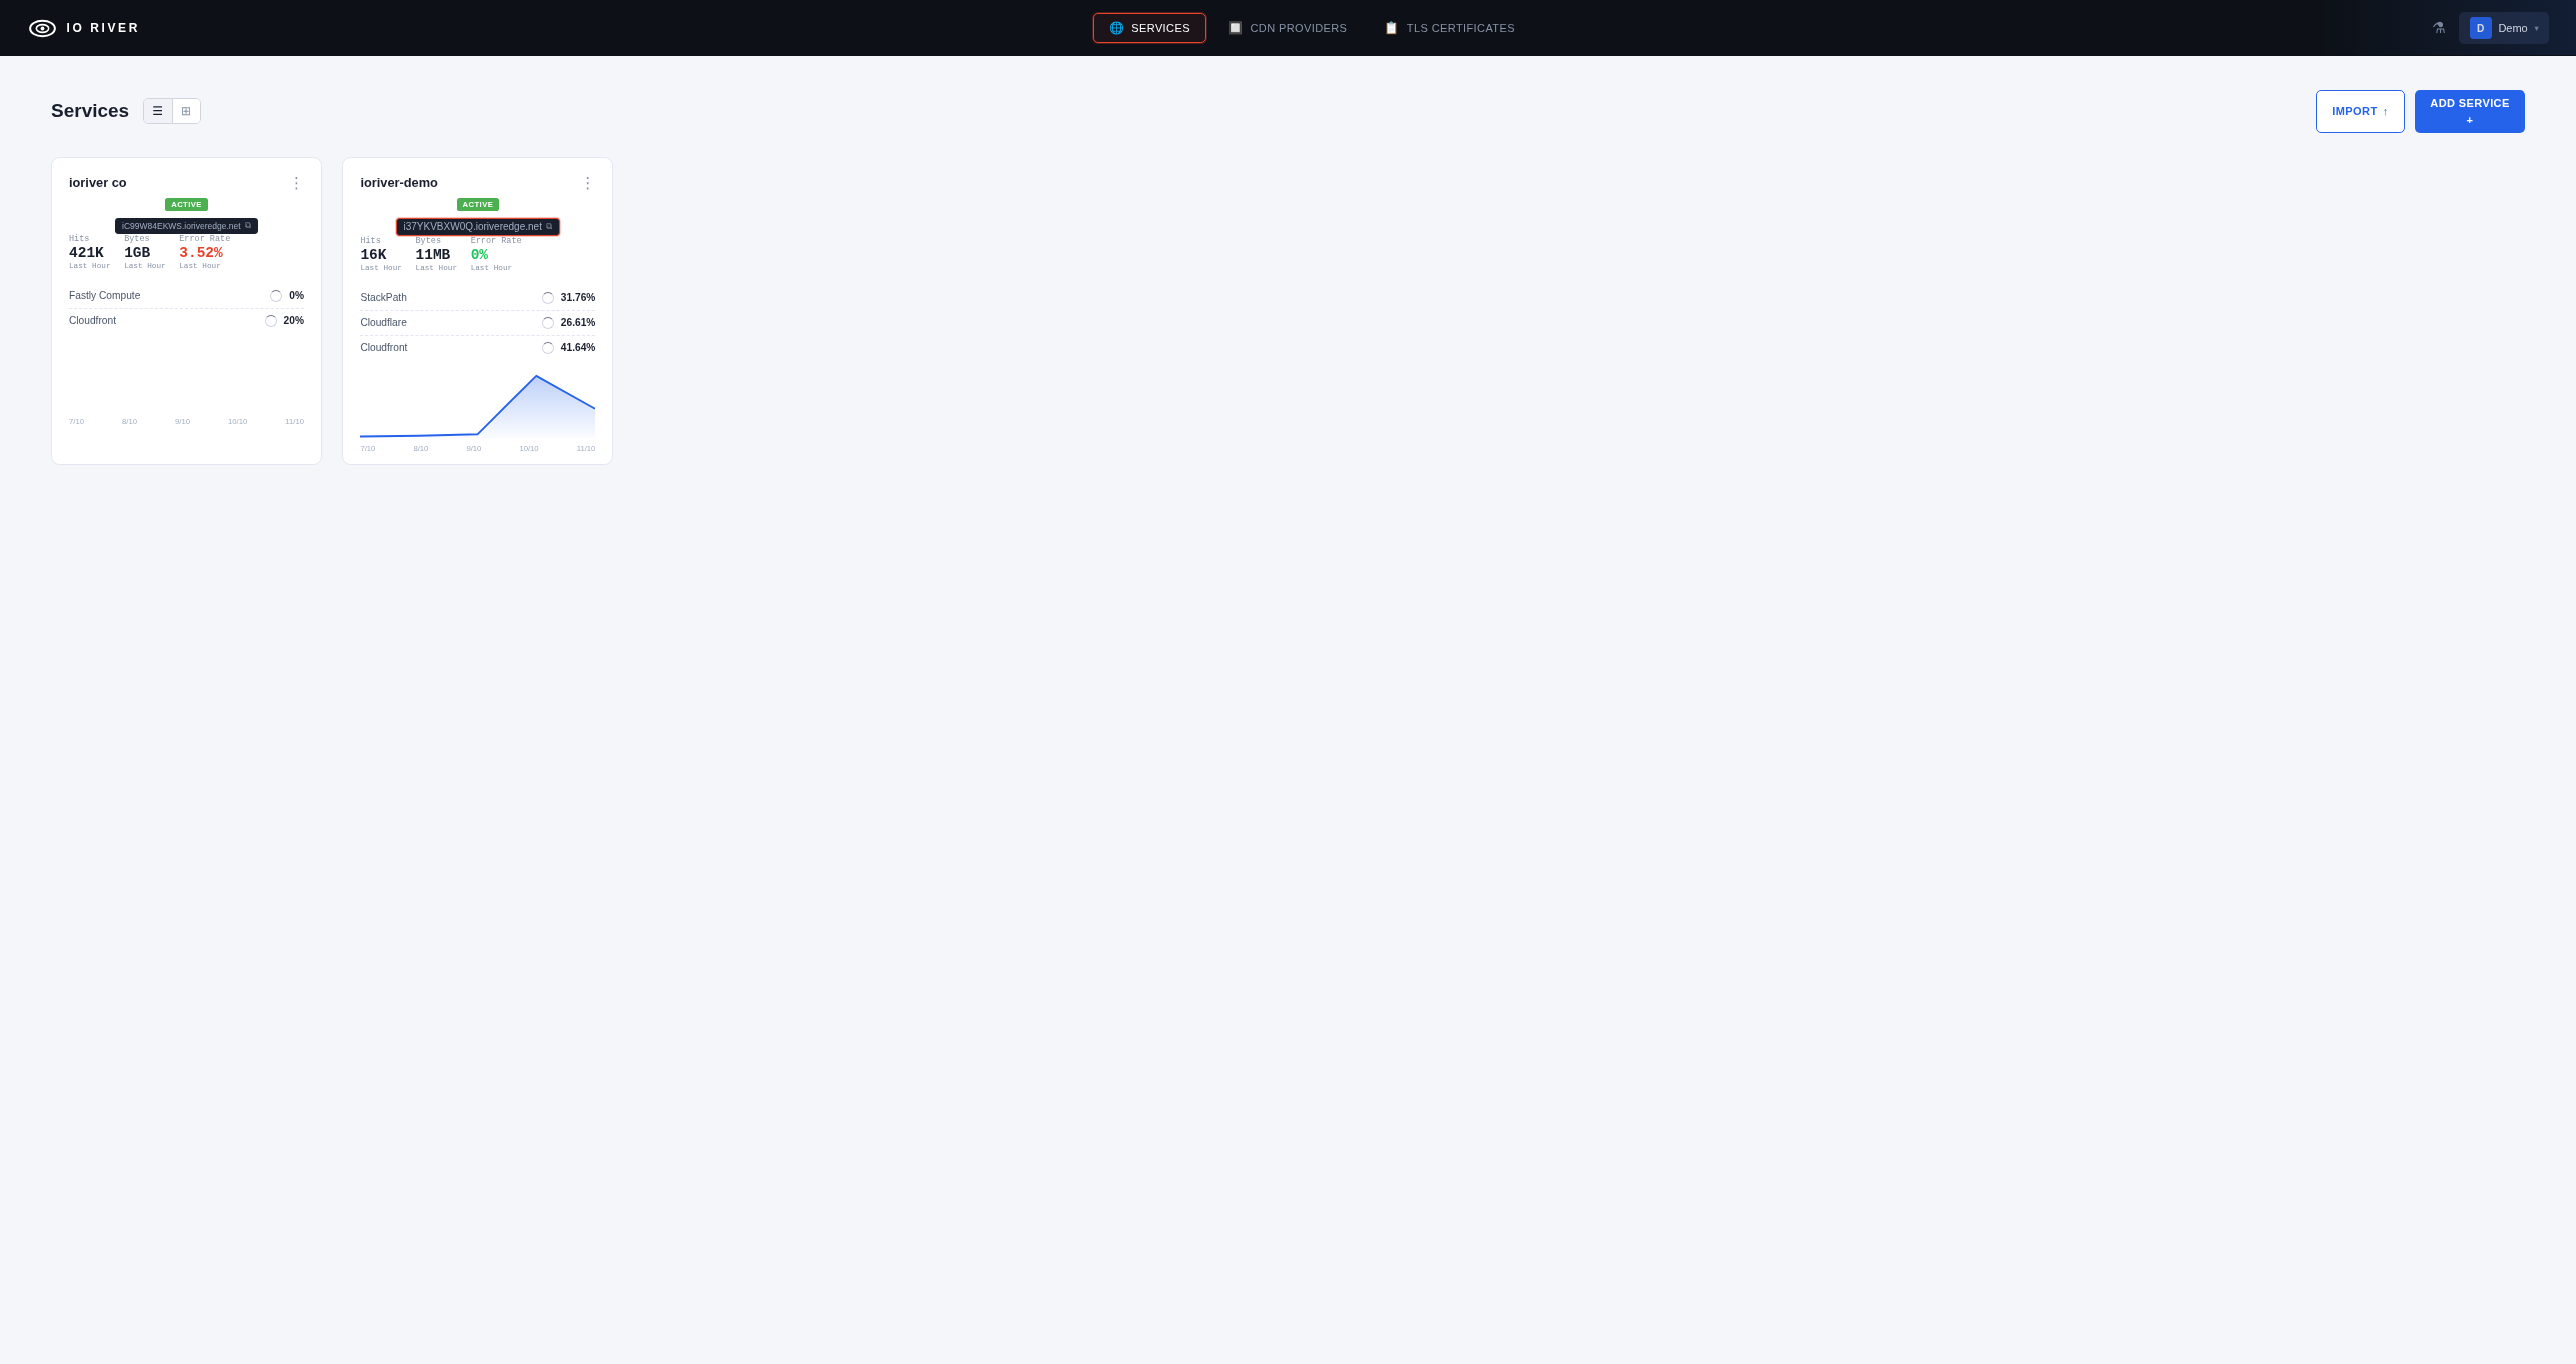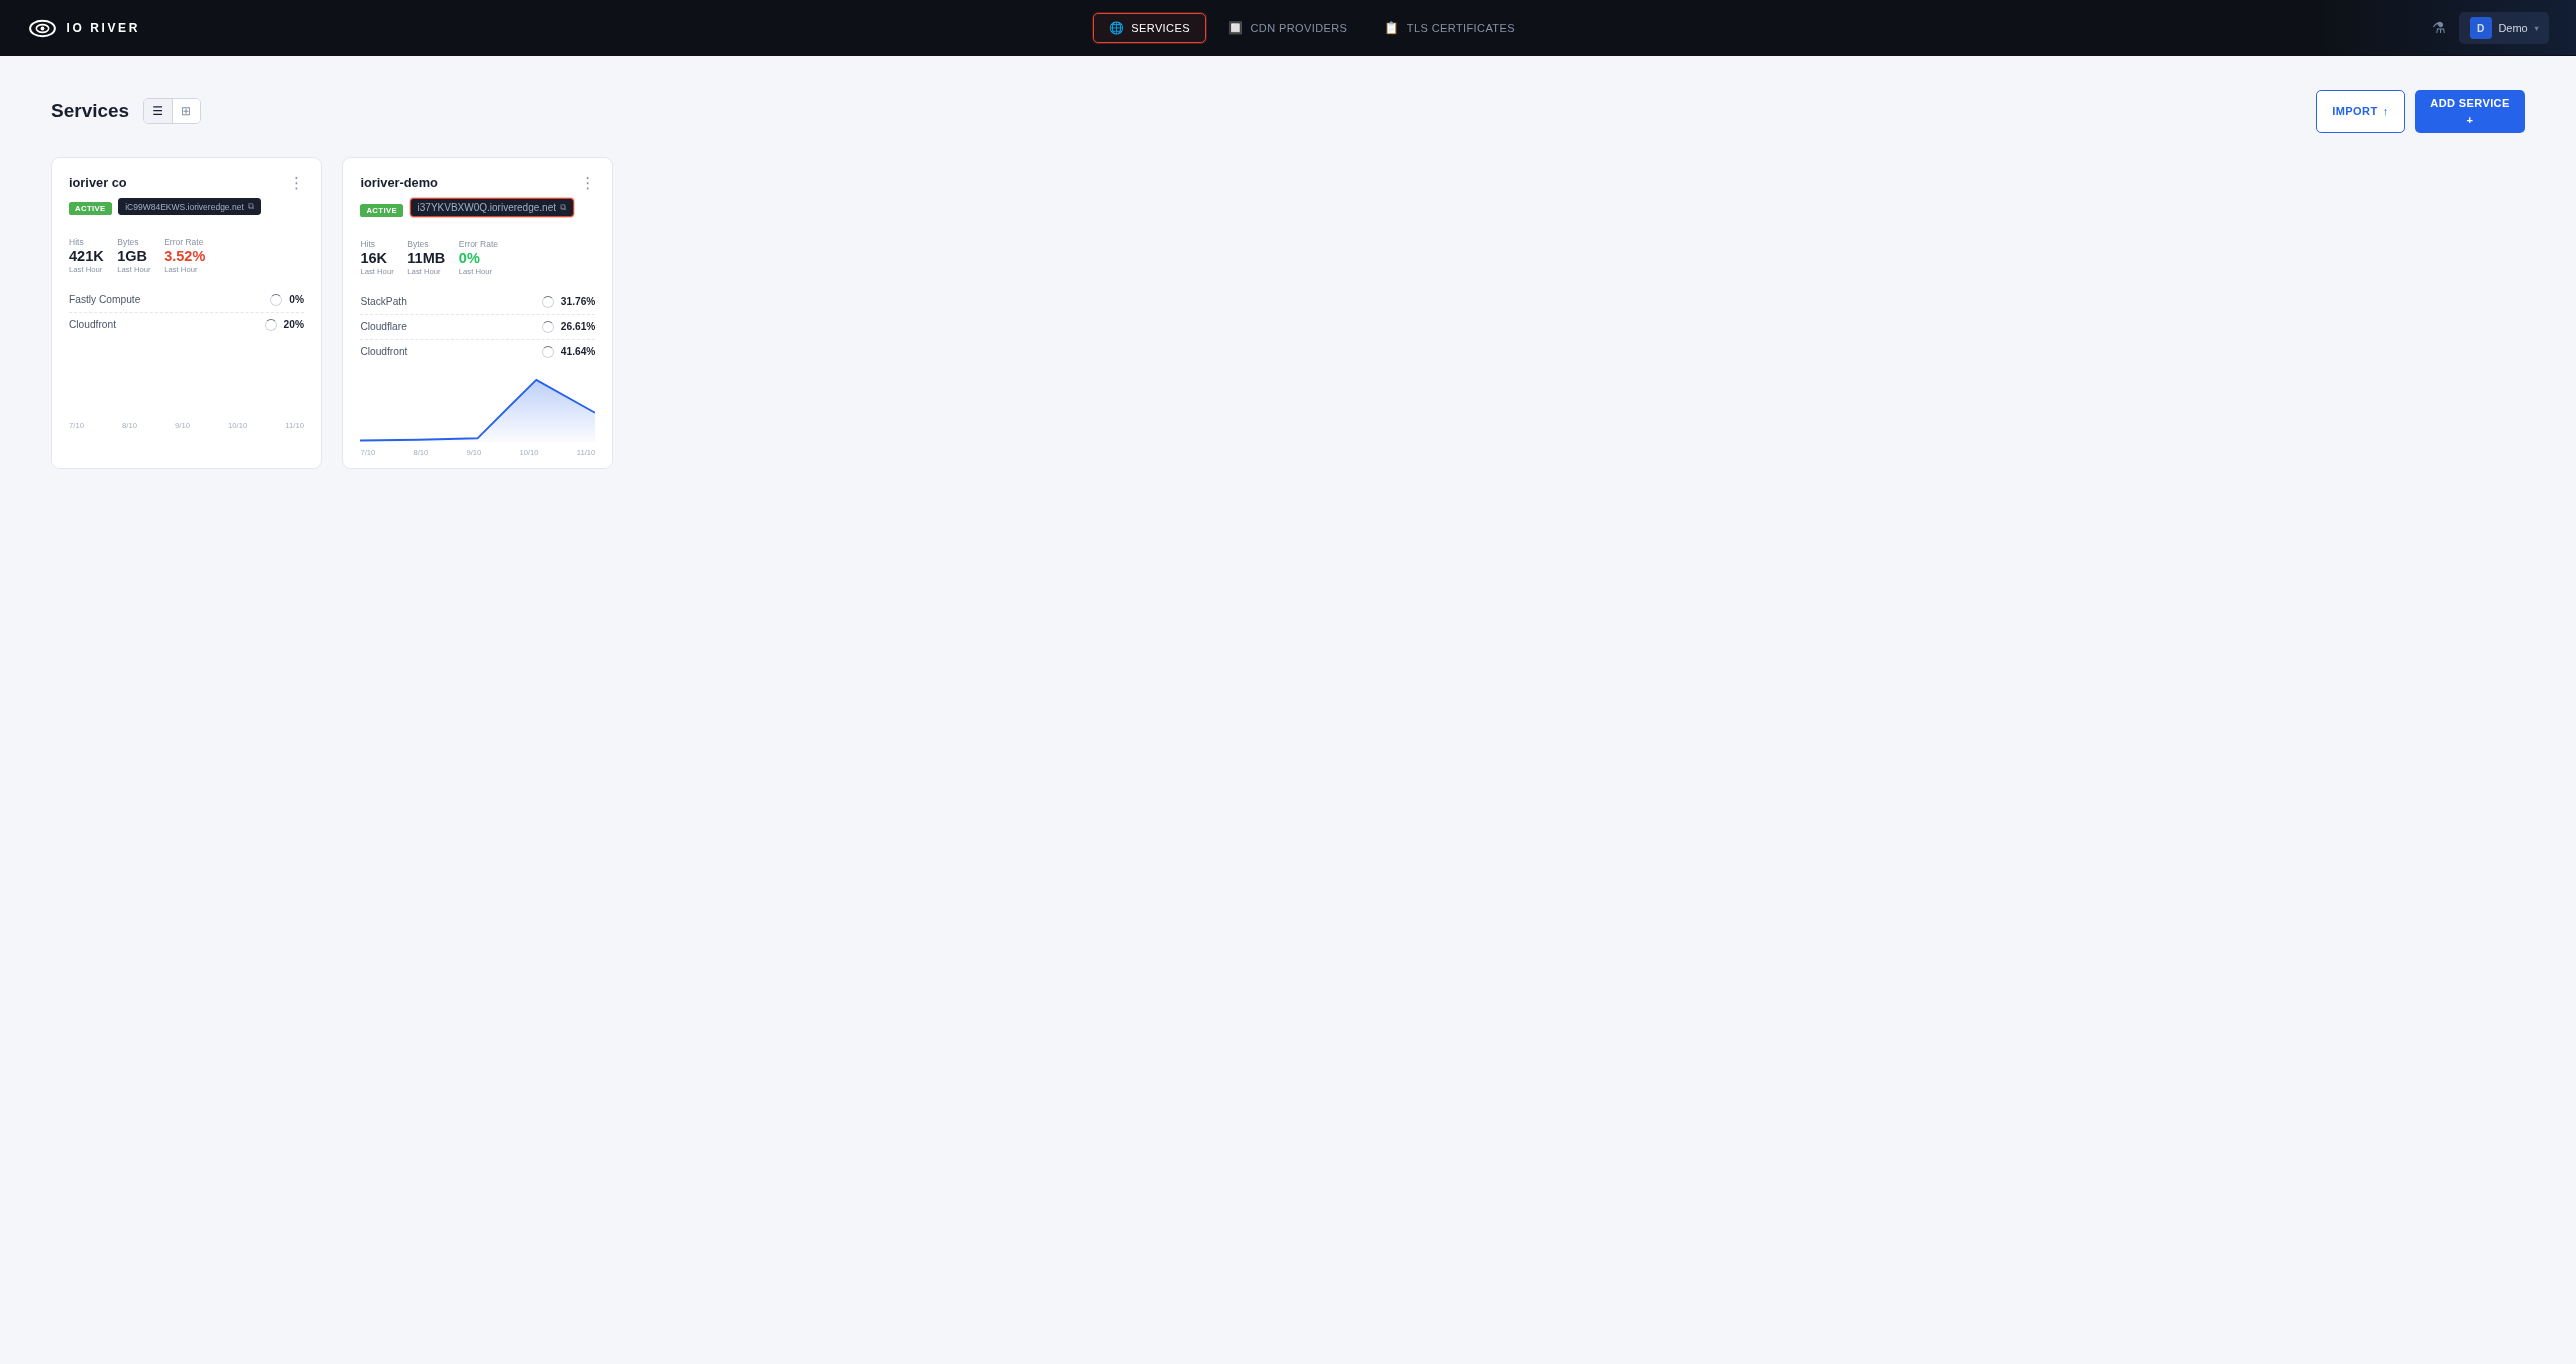--- a/index.html
+++ b/index.html
@@ -189,23 +189,24 @@
       color: #1a1f2e;
     }
     .kebab-menu {
       color: #8892a4;
       cursor: pointer;
       font-size: 15.3px;
       line-height: 1;
     }
     .card-url-row {
       display: flex;
-      align-items: flex-end;
+      align-items: center;
       gap: 6.8px;
-      margin-bottom: 22px;
+      margin-bottom: 0;
+      flex-direction: column;
     }
     .status-badge {
       background: #4caf50;
       color: white;
       font-size: 7.7px;
       font-weight: 700;
       padding: 1.7px 6px;
       border-radius: 2.6px;
       letter-spacing: 0.4px;
     }
@@ -225,20 +226,21 @@
     }
     .copy-icon {
       color: #8892a4;
       font-size: 8.5px;
       cursor: pointer;
     }
     .stats-row {
       display: flex;
       gap: 13.6px;
       margin-bottom: 13.6px;
+      font-family: Liberation Mono, monospace;
     }
     .stat-item { }
     .stat-label {
       font-size: 8.5px;
       color: #8892a4;
       margin-bottom: 0.9px;
     }
     .stat-value {
       font-size: 14.5px;
       font-weight: 800;

